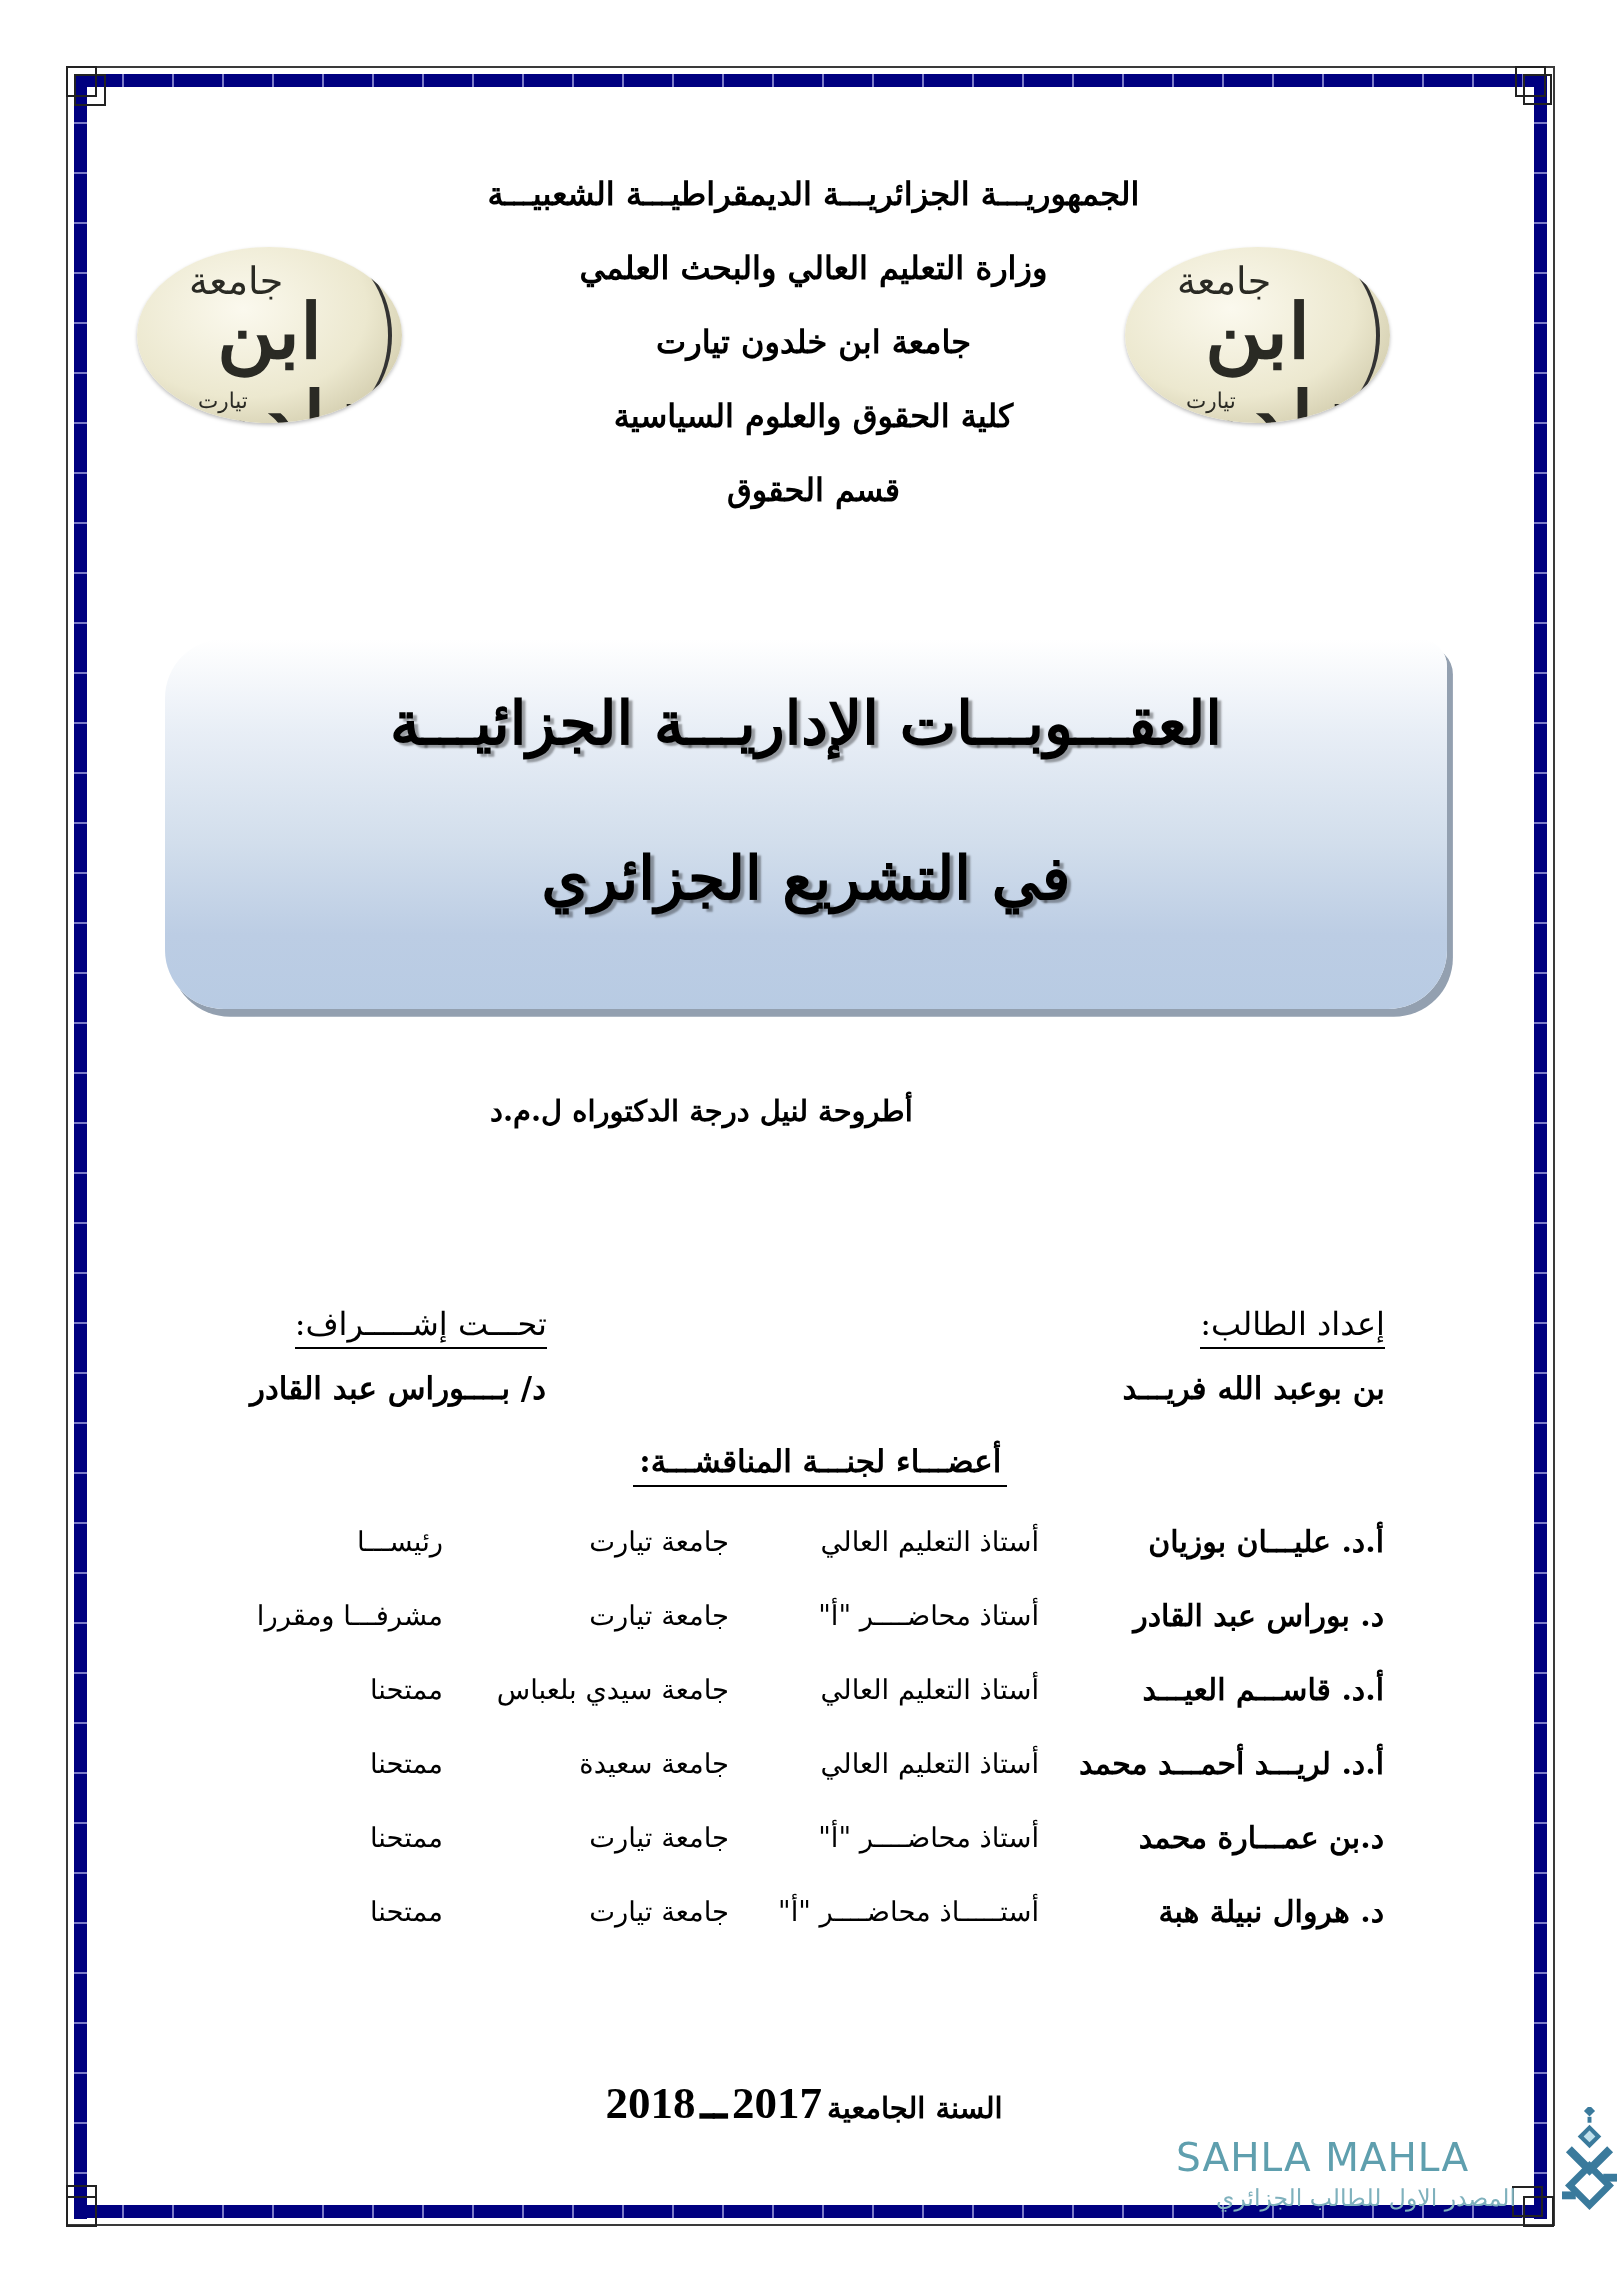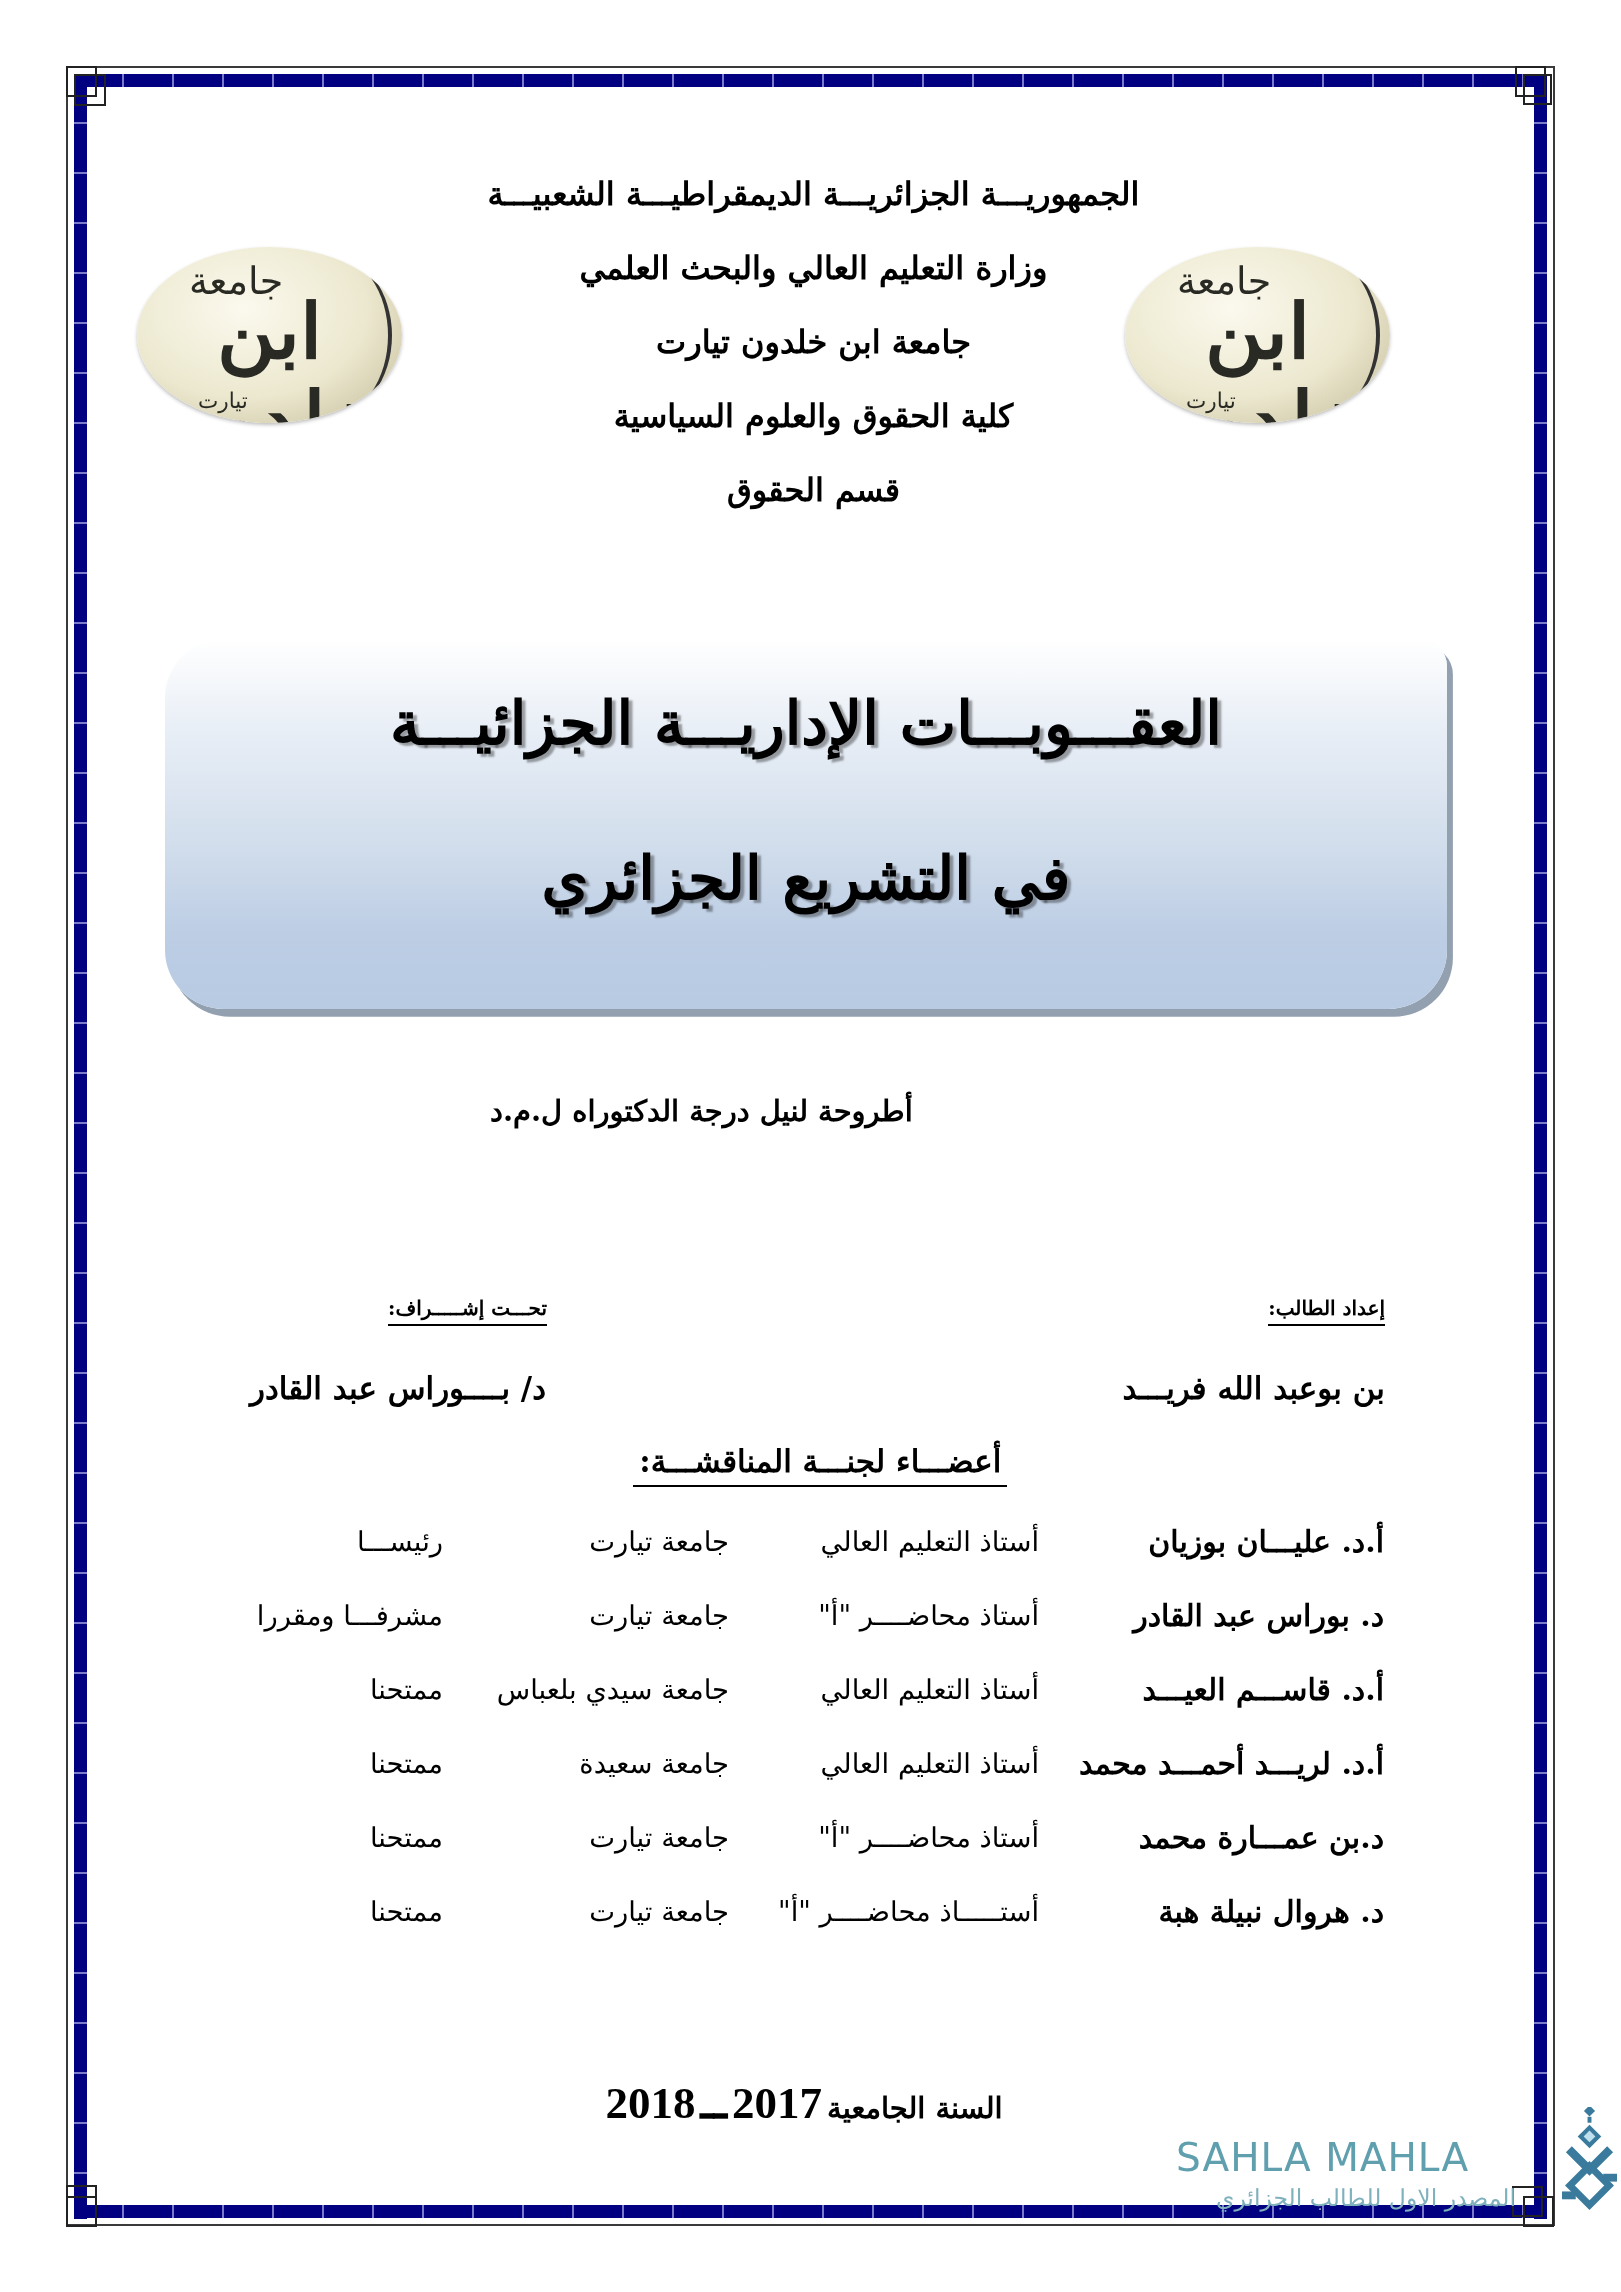--- a/index.html
+++ b/index.html
@@ -48,22 +48,22 @@
                 font-weight: bold; font-size: 60px; white-space: nowrap;
                 text-shadow: 3.9px 2.9px 2px rgba(0,0,0,0.35); }
   .title-line.l1 { top: 49px; }
   .title-line.l2 { top: 204px; }
 
   
   .thesis { position: absolute; left: 490px; top: 1078px; width: 549px; text-align: left; direction: rtl; }
   .thesis-line { font-weight: bold; font-size: 29px; line-height: 67px; white-space: nowrap; }
 
   
-  .label-ul { position: absolute; font-weight: bold; font-size: 20px; direction: rtl; white-space: nowrap;
-              border-bottom: 2.9px solid #000; padding-bottom: 3.9px; }
+  .label-ul { position: absolute; font-weight: normal; font-size: 32px; direction: rtl; white-space: nowrap;
+              border-bottom: 2.9px solid #000; padding-bottom: 3.9px; margin-top: 9px; }
   .student-label { right: 236px; top: 1296px; }
   .supervisor-label { right: 1074px; top: 1296px; padding-left: 0; }
   .name-line { position: absolute; font-weight: bold; font-size: 31px; direction: rtl; white-space: nowrap; }
   .student-name { right: 236px; top: 1370px; }
   .supervisor-name { right: 1075px; top: 1370px; }
 
   .committee-title { position: absolute; left: 0; right: 0; top: 1443px; text-align: center; direction: rtl; }
   .committee-title span { display: inline-block; font-weight: bold; font-size: 31px; white-space: nowrap;
                           border-bottom: 2.9px solid #000; padding: 0 5.9px 5.9px 5.9px; margin-left: 19.6px; }
 

